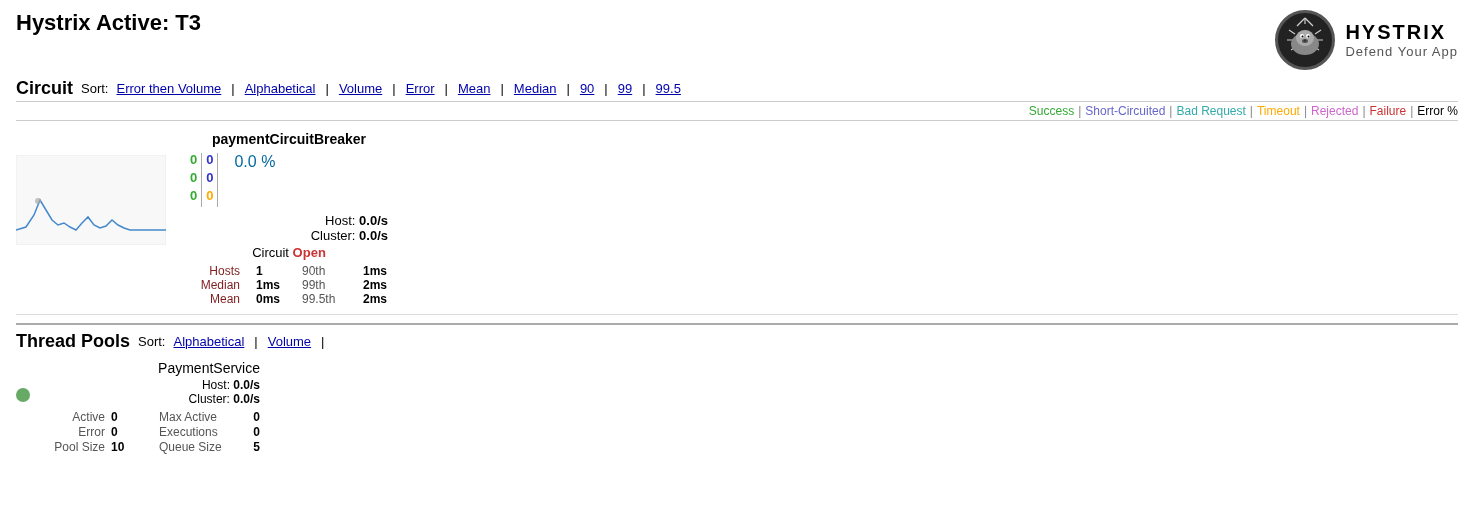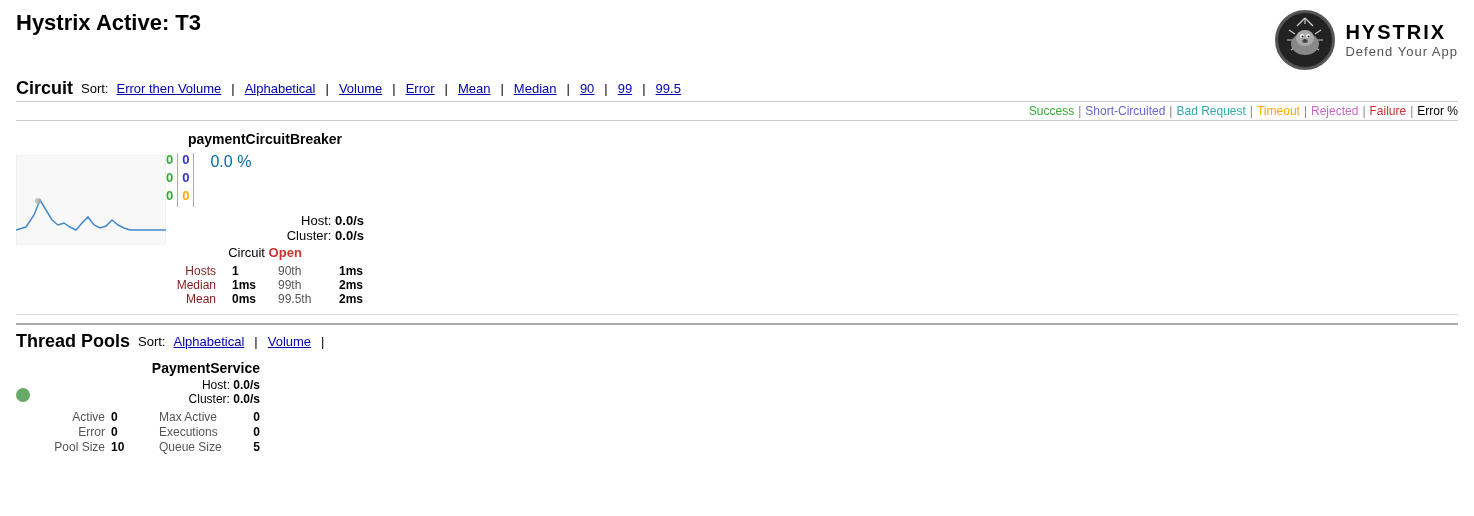--- a/index.html
+++ b/index.html
@@ -29,21 +29,21 @@
     .legend-sep { color: #888; }
     .color-success { color: #3a3; }
     .color-short { color: #66c; }
     .color-badreq { color: #3aa; }
     .color-timeout { color: #fa0; }
     .color-rejected { color: #c6c; }
     .color-failure { color: #c33; }
     .color-error { color: #000; }
 
     
-    .circuit-card { display: flex; flex-direction: row; align-items: flex-start; gap: 0; padding: 4px 0 8px 0; border-bottom: 1px solid #ddd; }
+    .circuit-card { display: flex; flex-direction: row; align-items: flex-start; gap: 24px; padding: 4px 0 8px 0; border-bottom: 1px solid #ddd; }
     .circuit-graph { width: 150px; height: 90px; position: relative; flex-shrink: 0; margin-top: 24px; }
     .circuit-info { display: flex; flex-direction: column; }
     .circuit-name { font-size: 14px; font-weight: bold; text-align: center; margin-bottom: 4px; }
     .counters-row { display: flex; align-items: flex-start; gap: 4px; margin-bottom: 2px; }
     .counter-col { display: flex; flex-direction: column; align-items: center; font-size: 13px; font-weight: bold; line-height: 1.4; }
     .c-green { color: #3a3; }
     .c-blue { color: #33c; }
     .c-orange { color: #fa0; }
     .pct { font-size: 16px; font-weight: normal; color: #0369a1; margin-left: 12px; align-self: flex-start; padding-top: 2px; }
     .vdivider { width: 1px; background: #aaa; height: 54px; align-self: flex-start; margin-top: 2px; }
@@ -60,21 +60,21 @@
     .stat-pct-value { font-weight: bold; width: 25px; }
 
     
     .thread-section-header { display: flex; align-items: center; gap: 8px; margin: 8px 0 4px 0; border-top: 2px solid #aaa; padding-top: 6px; }
     .thread-section-label { font-size: 18px; font-weight: bold; }
 
     
     .pool-card { display: flex; flex-direction: row; align-items: flex-start; gap: 10px; padding: 4px 0 8px 0; }
     .pool-dot { width: 14px; height: 14px; border-radius: 50%; background: #6a6; margin-top: 28px; flex-shrink: 0; }
     .pool-info { display: flex; flex-direction: column; }
-    .pool-name { font-size: 14px; font-weight: bold; text-align: right; margin-bottom: 2px; }
+    .pool-name { font-size: 14px; font-weight: normal; text-align: right; margin-bottom: 2px; }
     .pool-stats { font-size: 12px; }
     .pool-stats-table { margin-top: 4px; font-size: 12px; display: flex; gap: 28px; }
     .pst-col { display: flex; flex-direction: column; gap: 1px; }
     .pst-row { display: flex; gap: 6px; }
     .pst-label { color: #555; text-align: right; width: 65px; }
     .pst-value { font-weight: bold; width: 20px; }
     .pst-label2 { color: #555; width: 80px; }
     .pst-value2 { font-weight: bold; text-align: right; width: 15px; }
 
     

